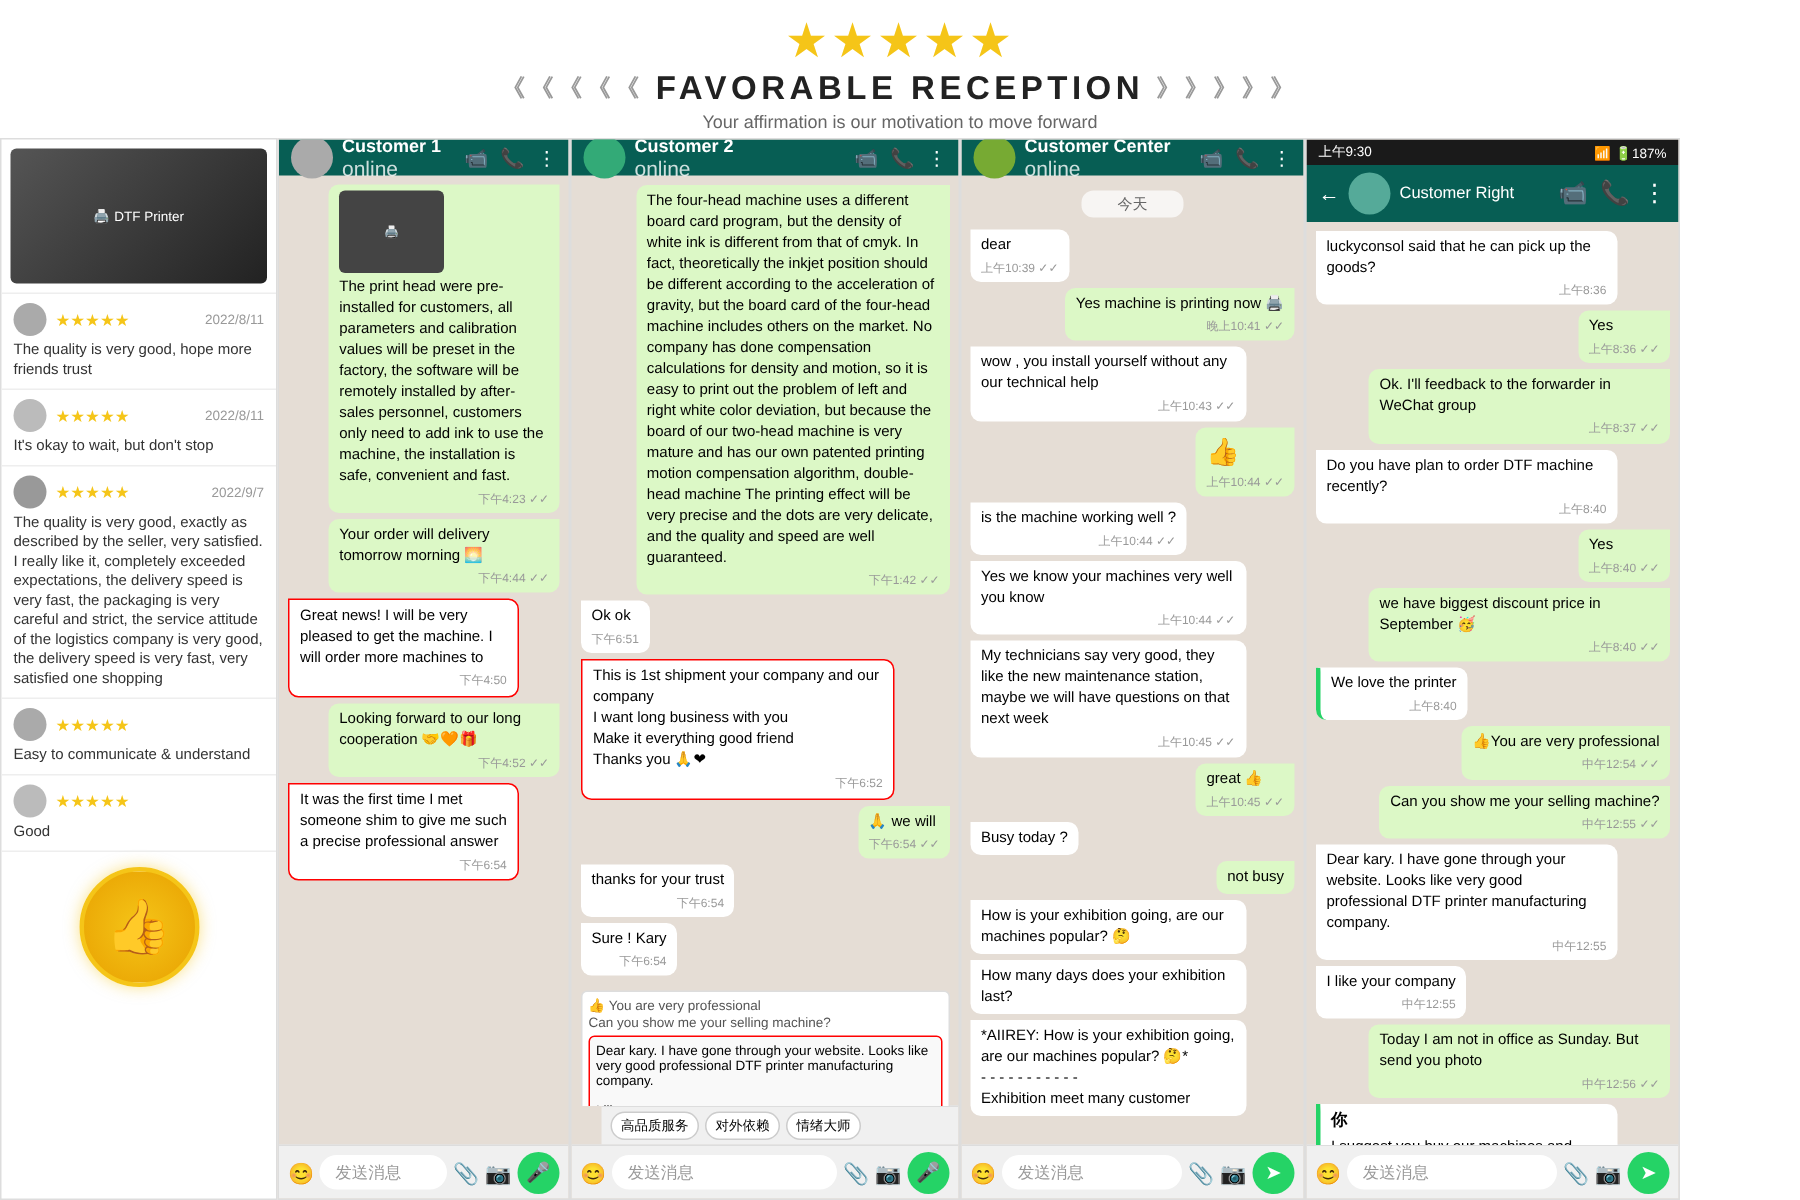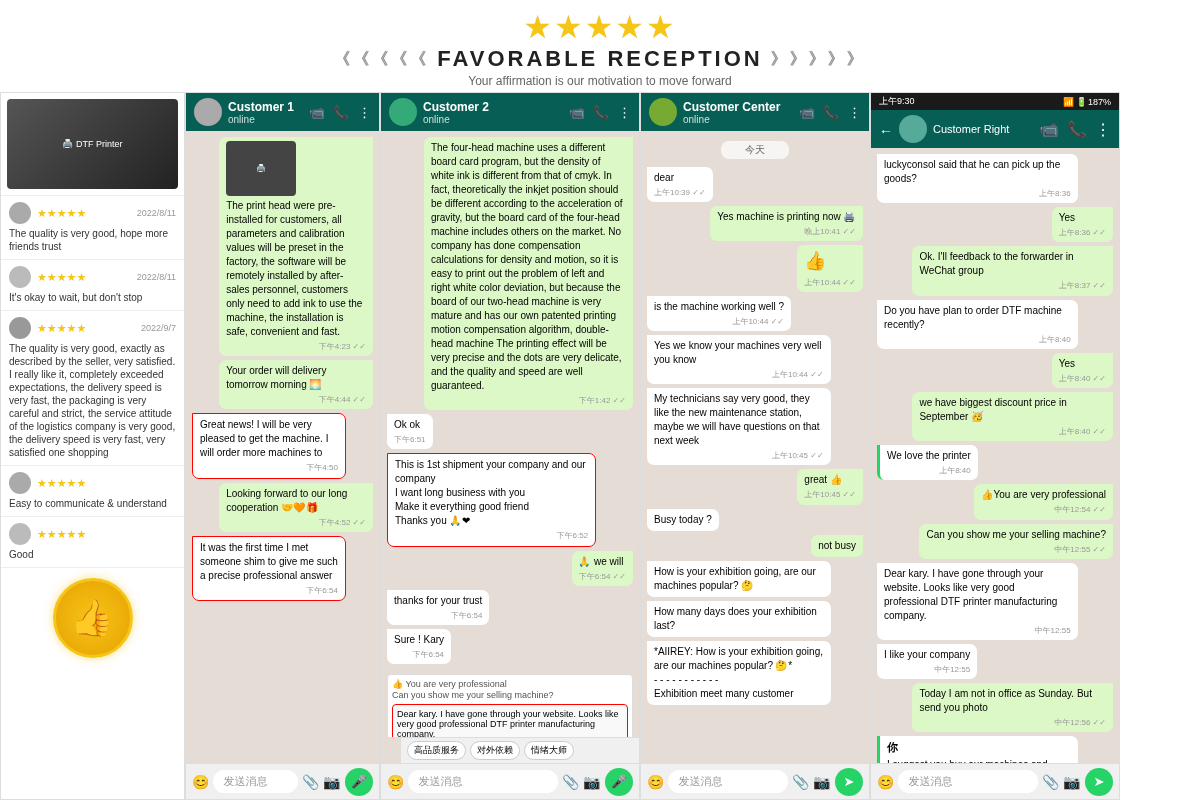--- a/index.html
+++ b/index.html
@@ -68,31 +68,31 @@
     }
 
     .chat-header {
       background: #075e54;
       color: white;
       padding: 6px 8px;
       display: flex;
       align-items: center;
       gap: 6px;
       font-size: 11px;
-      height: 38px;
+      height: 24px;
     }
     .chat-avatar {
       width: 28px; height: 28px;
       border-radius: 50%;
       background: #ccc;
       flex-shrink: 0;
     }
     .chat-header-info { flex: 1; }
     .chat-header-name { font-size: 12px; font-weight: bold; }
-    .chat-header-status { font-size: 10px; opacity: 0.8; }
+    .chat-header-status { font-size: 14px; opacity: 0.8; }
     .chat-header-icons { display: flex; gap: 8px; font-size: 13px; }
 
     .chat-body {
       flex: 1;
       overflow-y: auto;
       padding: 6px;
       display: flex;
       flex-direction: column;
       gap: 4px;
     }
@@ -414,20 +414,24 @@
     <div class="chat-body scrollbar-hidden">
       <div class="date-separator">今天</div>
       <div class="msg msg-incoming">
         <span>dear</span>
         <div class="msg-time">上午10:39 ✓✓</div>
       </div>
       <div class="msg msg-outgoing">
         <span>Yes machine is printing now 🖨️</span>
         <div class="msg-time">晚上10:41 ✓✓</div>
       </div>
+      <div class="msg msg-incoming">
+        <span>wow , you install yourself without any our technical help</span>
+        <div class="msg-time">上午10:43 ✓✓</div>
+      </div>
       <div class="msg msg-outgoing" style="font-size:18px;">
         <span>👍</span>
         <div class="msg-time">上午10:44 ✓✓</div>
       </div>
       <div class="msg msg-incoming">
         <span>is the machine working well ?</span>
         <div class="msg-time">上午10:44 ✓✓</div>
       </div>
       <div class="msg msg-incoming">
         <span>Yes we know your machines very well you know</span>

